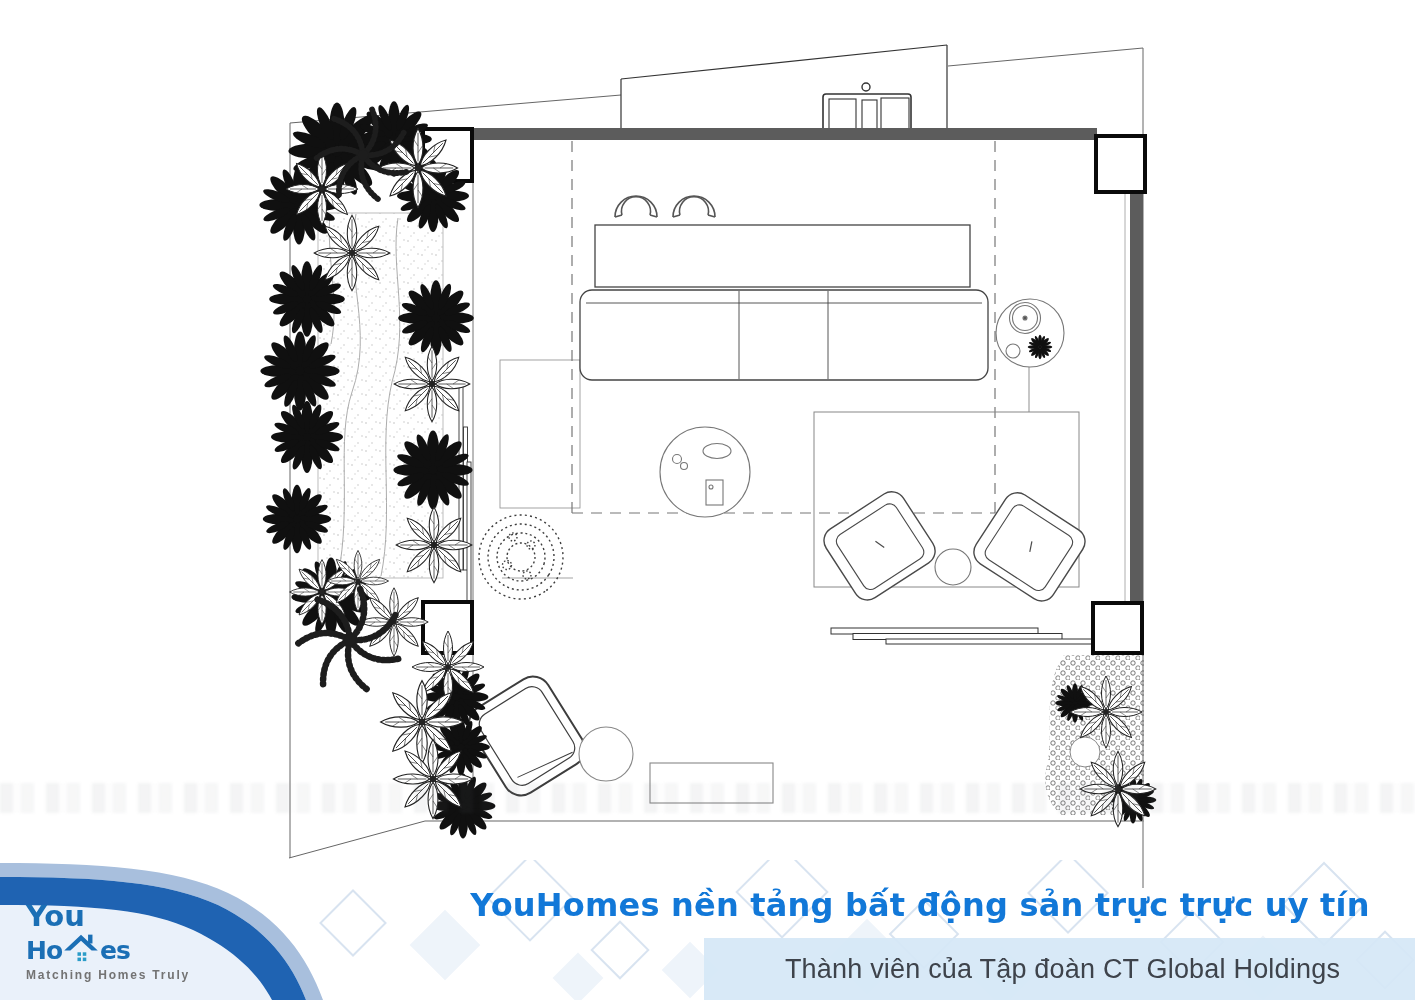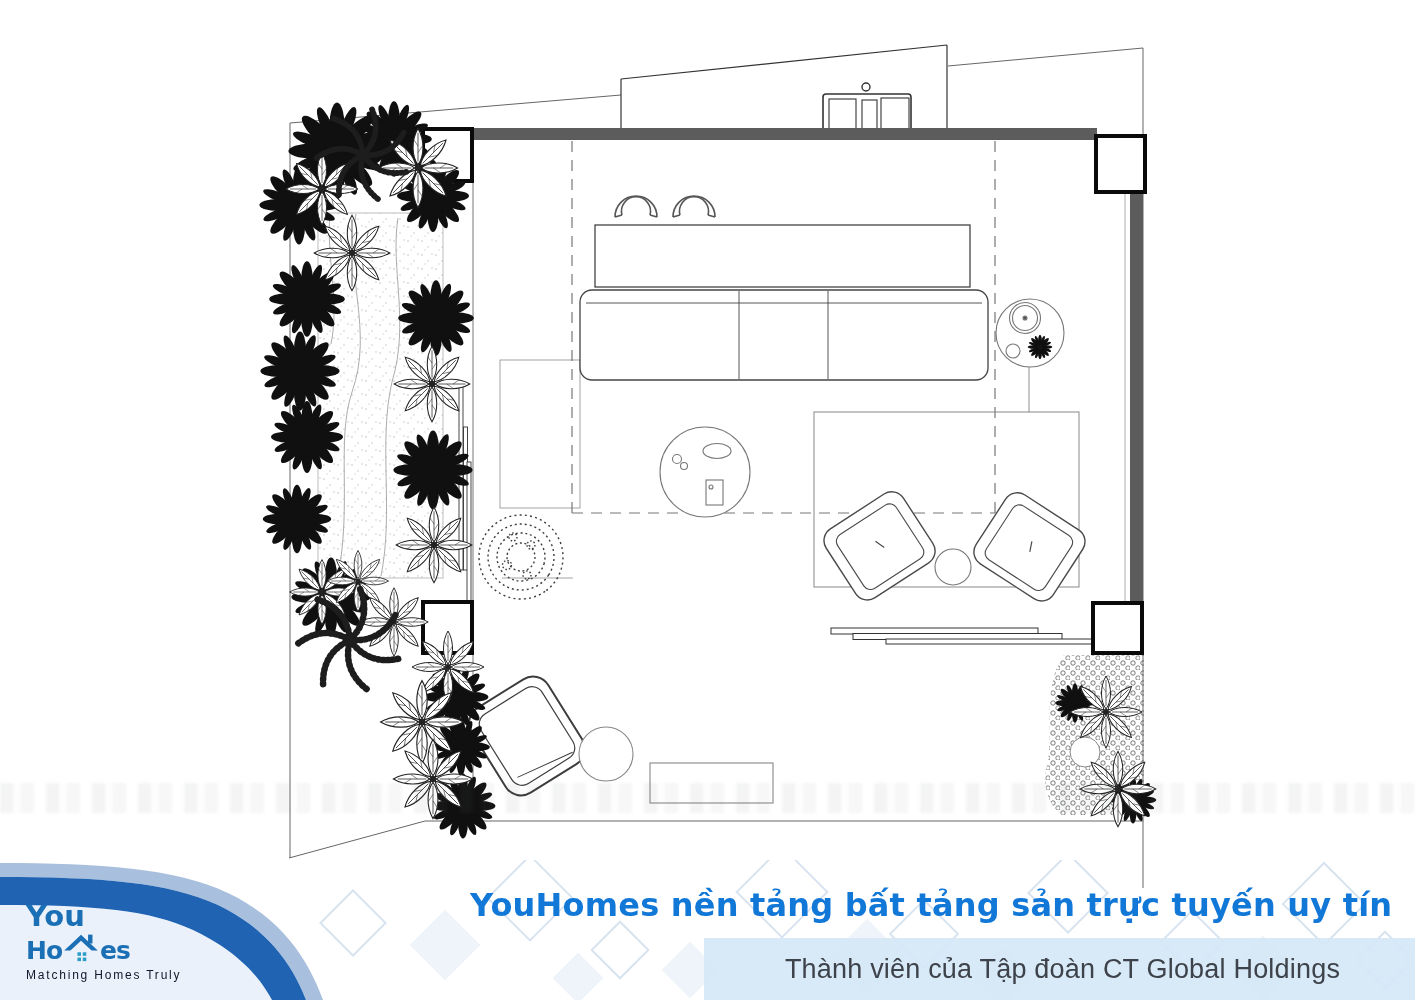--- a/index.html
+++ b/index.html
@@ -37,21 +37,21 @@
     text-align:center;font-size:32px;font-weight:bold;color:#1278d8;
     letter-spacing:.2px;white-space:nowrap;
   }
   .swoosh{position:absolute;top:0;left:0;z-index:3;}
   .logo{position:absolute;left:26px;top:42px;z-index:4;line-height:1;}
   .logo .l1{font-size:29px;font-weight:bold;color:#1b6fb5;margin-left:0;letter-spacing:0;}
   .logo .l2{display:flex;align-items:flex-end;margin-top:1px;}
   .logo .l2 span{font-size:25px;font-weight:bold;color:#1b6fb5;letter-spacing:-1px;}
   .logo .house{margin:0 1px 1px 1px;}
   .logo .tagline{
-    font-size:12px;font-weight:normal;color:#0f172a;letter-spacing:1.8px;margin-top:6px;
+    font-size:12px;font-weight:bold;color:#737373;letter-spacing:1.8px;margin-top:6px;
     font-family:"Liberation Sans","DejaVu Sans",sans-serif;white-space:nowrap;
   }
 </style>
 </head>
 <body>
 
 <div id="plan-wrap">
 <svg id="plan-svg" width="1415" height="895" viewBox="0 0 1415 895">
   <defs>
     <pattern id="sand" width="14" height="14" patternUnits="userSpaceOnUse">
@@ -321,21 +321,21 @@
       <rect x="980" y="95" width="44" height="44" transform="rotate(45 1002 117)"></rect>
       <rect x="1240" y="85" width="46" height="46" transform="rotate(45 1263 108)"></rect>
       <rect x="560" y="100" width="36" height="36" transform="rotate(45 578 118)"></rect>
     </g>
   </svg>
 
   <div class="strip">
     <span class="strip-text">Thành viên của Tập đoàn CT Global Holdings</span>
   </div>
 
-  <div class="brand-line">YouHomes nền tảng bất tảng sản trực tuyến uy tín</div>
+  <div class="brand-line">YouHomes nền tảng bất động sản trực trực uy tín</div>
 
   <svg class="swoosh" width="360" height="140" viewBox="0 0 360 140">
     <path d="M0,45 C95,45 150,50 193,70 C235,90 259,115 272,140 L0,140 Z" fill="#eaf1fa"></path>
     <path d="M0,3 C100,3 175,8 228,33 C280,58 307,96 323,140 L306,140 C292,103 266,68 218,45 C168,22 100,17 0,17 Z" fill="#a8bfdd"></path>
     <path d="M0,17 C100,17 168,22 218,45 C266,68 292,103 306,140 L272,140 C259,115 235,90 193,70 C150,50 95,45 0,45 Z" fill="#1f63b2"></path>
   </svg>
 
   <div class="logo">
     <div class="l1">You</div>
     <div class="l2">

